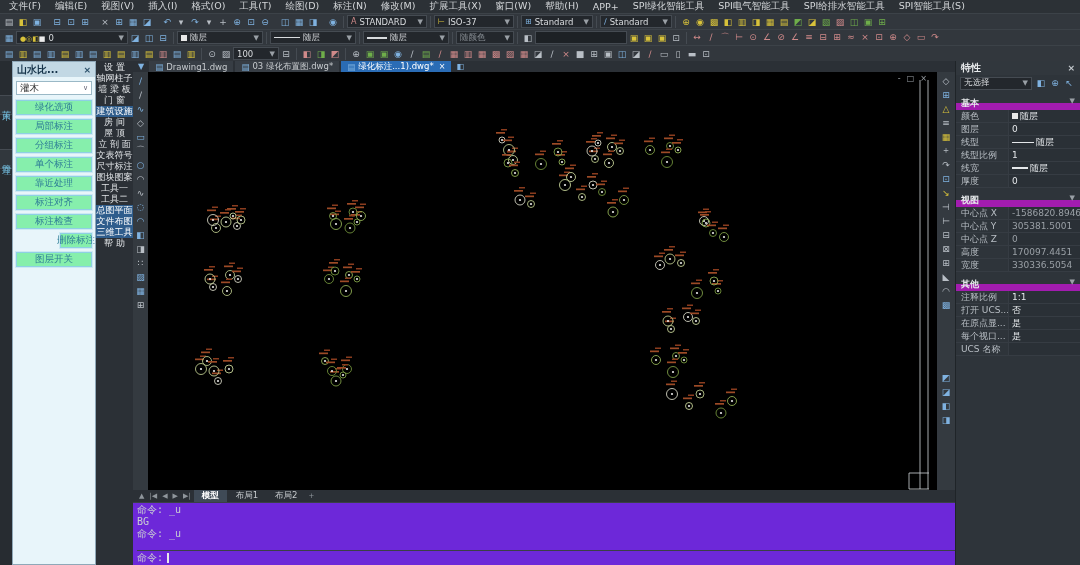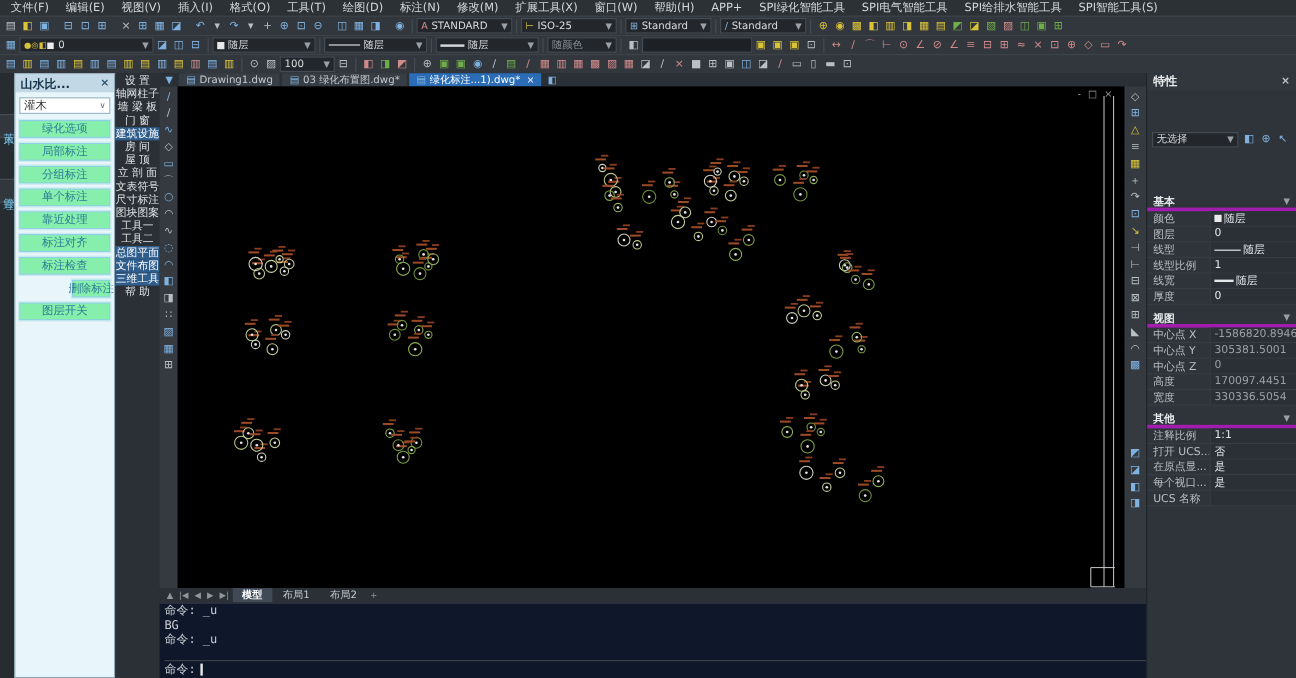--- a/index.html
+++ b/index.html
@@ -79,38 +79,38 @@
   .canvas svg { position:absolute; inset:0; width:100%; height:100%; }
   .wincontrols { position:absolute; top:2px; right:10px; color:#9aa0a6; font-size:8px;
                  display:flex; gap:6px; z-index:2; }
 
   .layoutbar { height:12px; background:#2b3036; display:flex; align-items:center; font-size:8.5px;
                color:#c6cacd; gap:1px; padding-left:4px; flex:none; }
   .lnav { color:#8f969c; font-size:7px; padding:0 2px; cursor:default; }
   .ltab { padding:0 8px; height:12px; display:flex; align-items:center; cursor:default; }
   .ltab.active { background:#3f4a56; color:#fff; font-weight:bold; }
 
-  .cmdwin { height:63px; background:#0f172a; border-top:1px solid #3a4046; display:flex;
+  .cmdwin { height:63px; background:#6d28d9; border-top:1px solid #3a4046; display:flex;
             flex-direction:column; font-family:"DejaVu Sans Mono", monospace; font-size:10px;
             color:#c8cdd2; padding:1px 0 0 4px; flex:none; }
   .cmd-history { flex:1; overflow:hidden; }
   .cmd-line { height:12px; line-height:12px; white-space:pre; }
   .cmd-promptrow { border-top:1px solid #3a4046; height:15px; display:flex; align-items:center; }
   .cursor { width:2px; height:10px; background:#e8e8e8; display:inline-block; margin-left:4px; }
 
   
   .props { width:125px; background:#2e343a; display:flex; flex-direction:column; font-size:9px;
-           color:#c4c9ce; border-left:1px solid #1f2428; position:relative;gap:33px; }
+           color:#c4c9ce; border-left:1px solid #1f2428; position:relative; }
   .props-title { height:14px; display:flex; align-items:center; padding:0 5px; color:#e8eaec;
                  font-weight:bold; font-size:10px; background:#31373d; flex:none; }
   .props-close { margin-left:auto; color:#c4c9ce; font-size:9px; cursor:default; }
   .props-selrow { height:16px; display:flex; align-items:center; gap:2px; padding:0 4px; flex:none; }
   .props-selrow .combo { flex:1; }
-  .psec { height:13px; display:flex; align-items:center; justify-content:space-between; padding:0 5px;
-          color:#e6e9eb; font-weight:bold; border-bottom:3px solid #a21caf; margin-top:6px; flex:none; }
+  .psec { height:13px; display:flex; align-items:flex-start; justify-content:space-between; padding:0 5px;
+          color:#e6e9eb; font-weight:bold; border-bottom:7px solid #a21caf; margin-top:6px; flex:none; }
   .psec .arr { color:#9aa0a6; font-size:7px; font-weight:normal; }
   .prow { display:flex; height:13px; align-items:center; border-bottom:1px solid #363c43; flex:none; }
   .plabel { width:52px; padding-left:5px; color:#b9bfc5; white-space:nowrap; overflow:hidden; }
   .pval { flex:1; color:#e4e7ea; padding-left:3px; background:#2a3036; height:100%;
           display:flex; align-items:center; gap:2px; border-left:1px solid #363c43;
           white-space:nowrap; overflow:hidden; cursor:default; }
   .pval.dim { color:#9aa0a6; }
   .swatch { width:6px; height:6px; background:#e8e8e8; display:inline-block; }
   .pl-thin  { width:22px; height:1px; background:#e4e7ea; display:inline-block; }
   .pl-thick { width:16px; height:2px; background:#e4e7ea; display:inline-block; }
@@ -142,21 +142,21 @@
   <span id="tb-row1"><span class="ic c-grey">▤</span><span class="ic c-yellow">◧</span><span class="ic c-blue">▣</span><span class="sep"></span><span class="ic c-blue">⊟</span><span class="ic c-blue">⊡</span><span class="ic c-blue">⊞</span><span class="sep"></span><span class="ic c-grey">×</span><span class="ic c-blue">⊞</span><span class="ic c-blue">▦</span><span class="ic c-blue">◪</span><span class="sep"></span><span class="ic c-blue">↶</span><span class="ic c-grey">▾</span><span class="ic c-blue">↷</span><span class="ic c-grey">▾</span><span class="ic c-grey">+</span><span class="ic c-blue">⊕</span><span class="ic c-blue">⊡</span><span class="ic c-blue">⊖</span><span class="sep"></span><span class="ic c-blue">◫</span><span class="ic c-blue">▦</span><span class="ic c-blue">◨</span><span class="sep"></span><span class="ic c-blue">◉</span></span>
   <span class="sep"></span>
   <div class="combo" style="width:80px">
     <span class="mini c-red">A</span>
     <span>STANDARD</span>
       <span class="arr">▼</span>
   </div>
   <span class="sep"></span>
   <div class="combo" style="width:80px">
     <span class="mini c-yellow">⊢</span>
-    <span>ISO-25</span>
+    <span>ISO-37</span>
       <span class="arr">▼</span>
   </div>
   <span class="sep"></span>
   <div class="combo" style="width:72px">
     <span class="mini c-blue">⊞</span>
     <span>Standard</span>
       <span class="arr">▼</span>
   </div>
   <span class="sep"></span>
   <div class="combo" style="width:72px">

